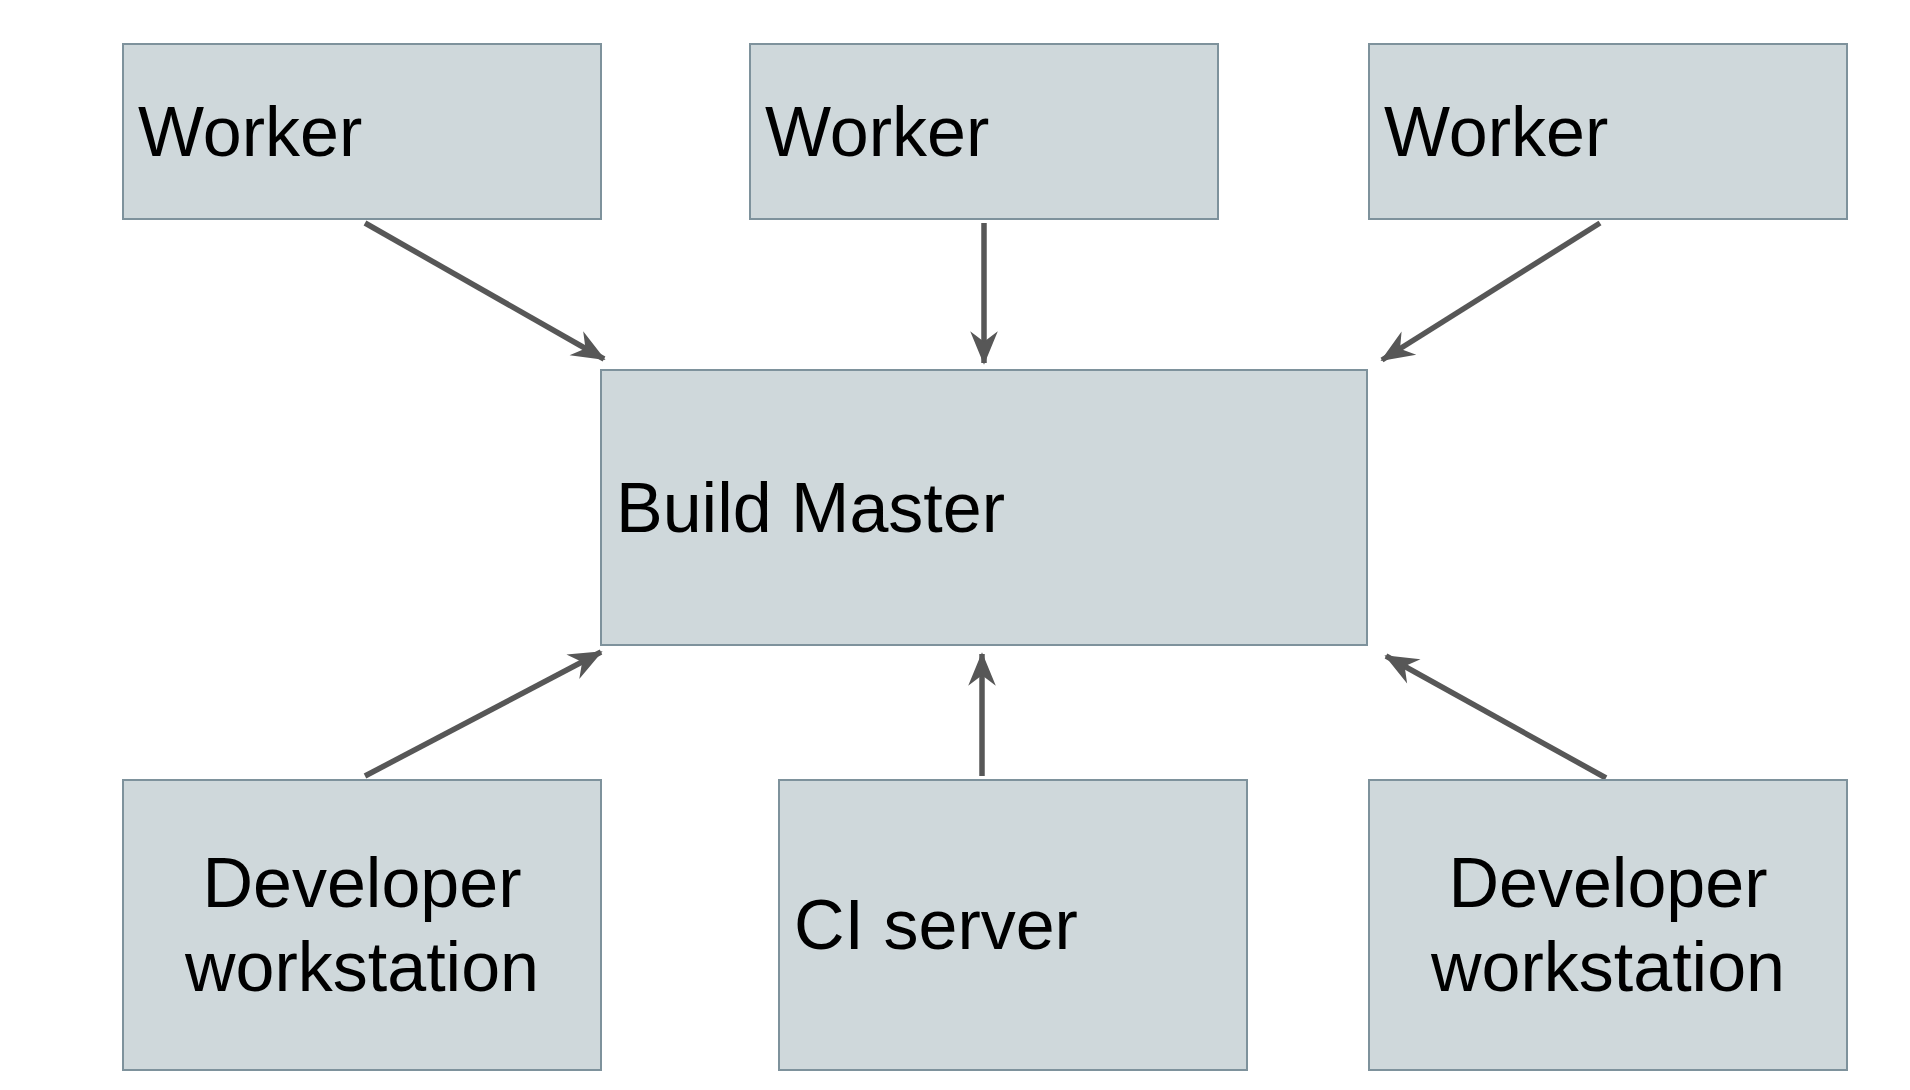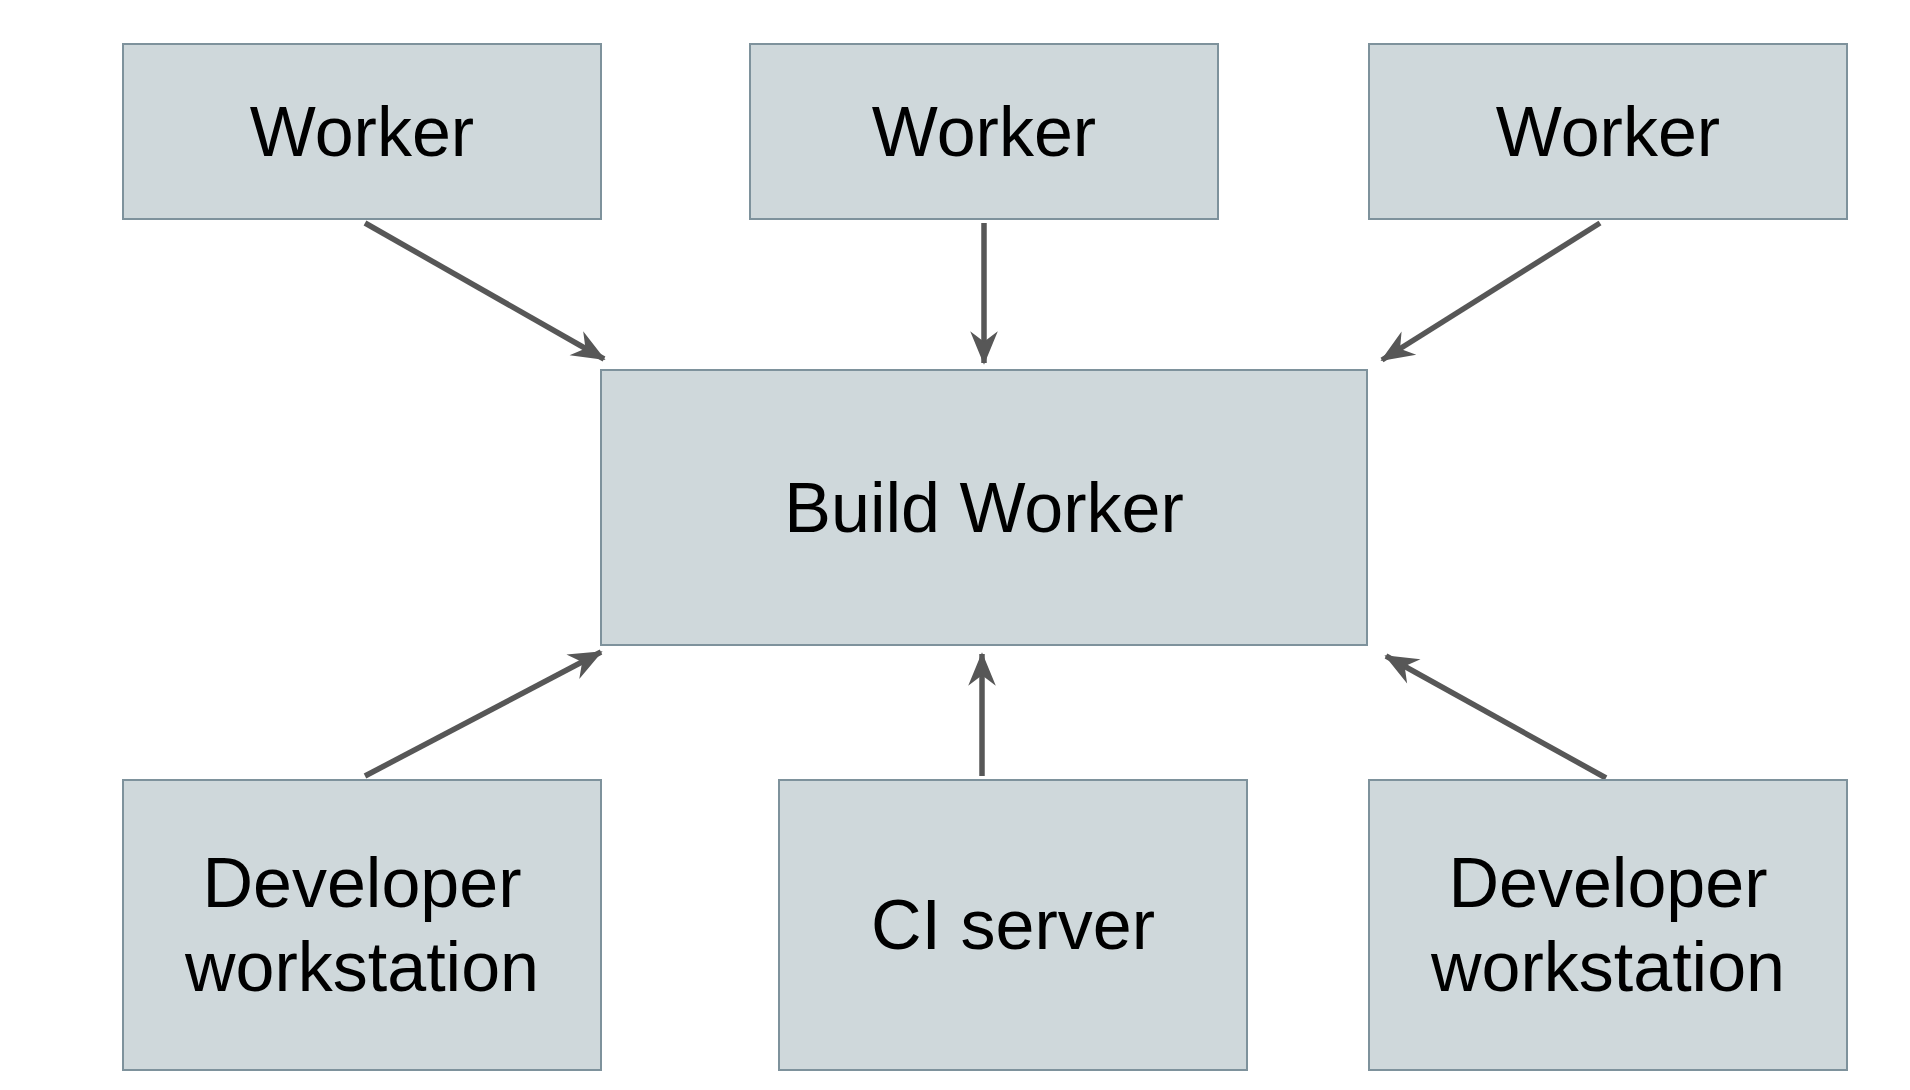--- a/index.html
+++ b/index.html
@@ -26,21 +26,21 @@
   }
   .edges line{
     stroke:var(--arrow);
     stroke-width:5.5;
   }
   #arrowhead path{fill:var(--arrow);}
   .node{
     position:absolute;
     background:var(--node-fill);
     border:2px solid var(--node-border);
-    display:flex;align-items:center;justify-content:center;
+    display:flex;align-items:center;
     text-align:center;
     color:var(--text);
     font-size:70px;
     line-height:1.2;
     letter-spacing:0;
   }
   .node .label{display:block;padding:0 14px;}
   
   .n-worker-left  {left:122px; top:43px;  width:480px; height:177px;}
   .n-worker-center{left:749px; top:43px;  width:470px; height:177px;}
@@ -77,21 +77,21 @@
 
   <div class="node n-worker-center">
     <span class="label">Worker</span>
   </div>
 
   <div class="node n-worker-right">
     <span class="label">Worker</span>
   </div>
 
   <div class="node n-build-master">
-    <span class="label">Build Worker</span>
+    <span class="label">Build Master</span>
   </div>
 
   <div class="node n-dev-left">
     <span class="label">Developer workstation</span>
   </div>
 
   <div class="node n-ci-server">
     <span class="label">CI server</span>
   </div>
 

